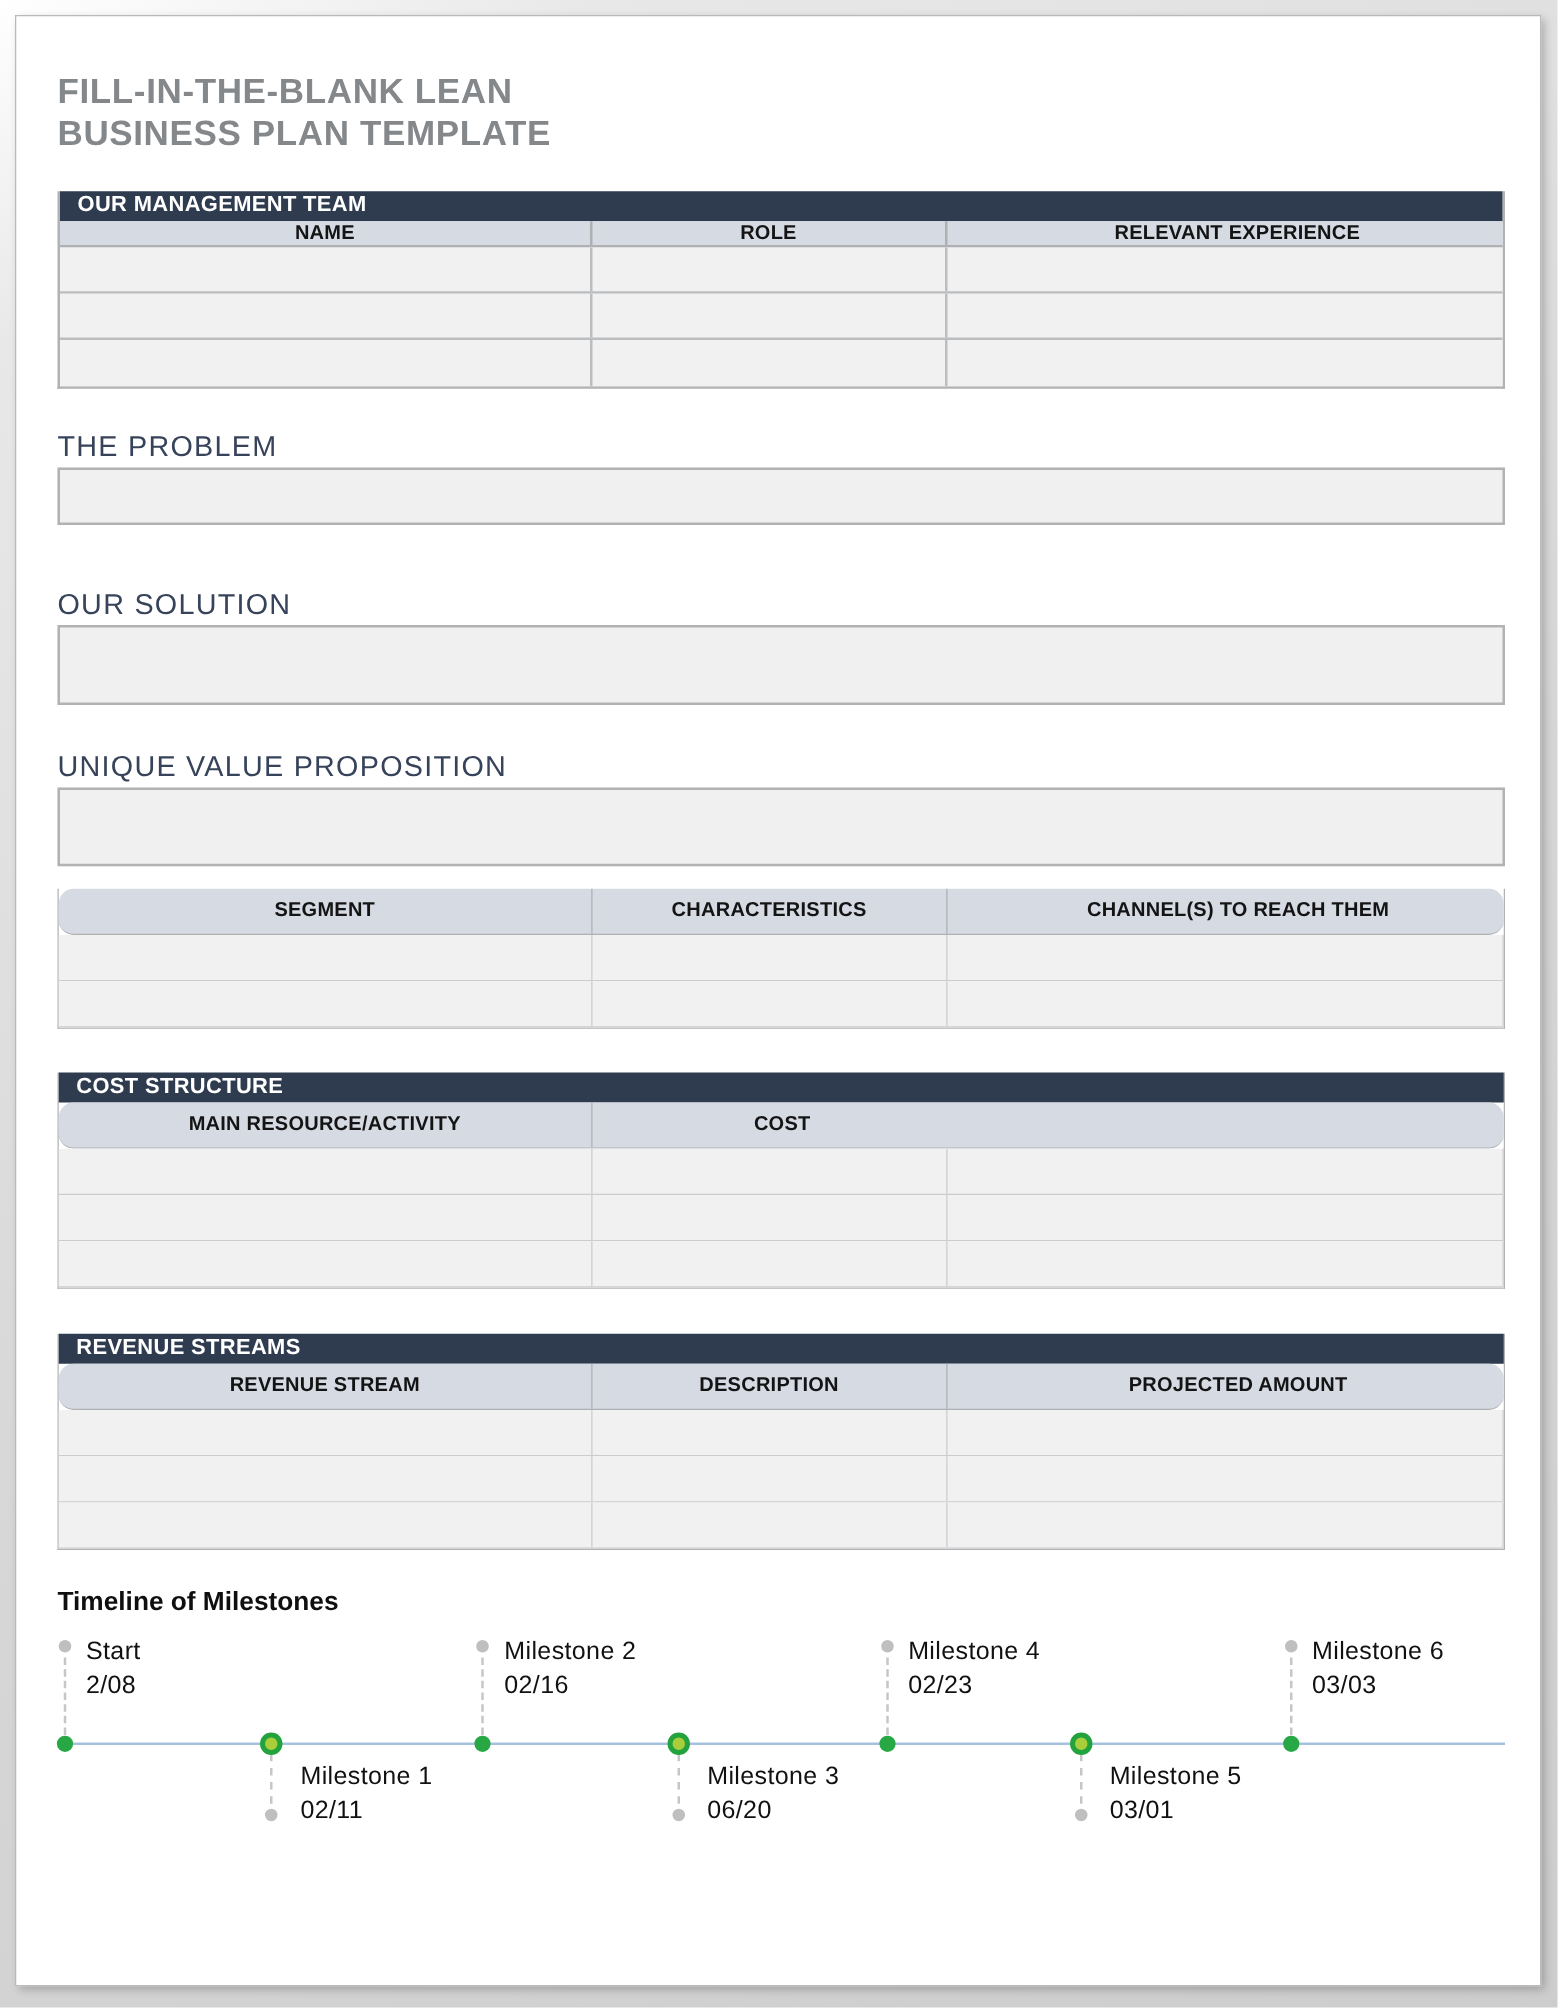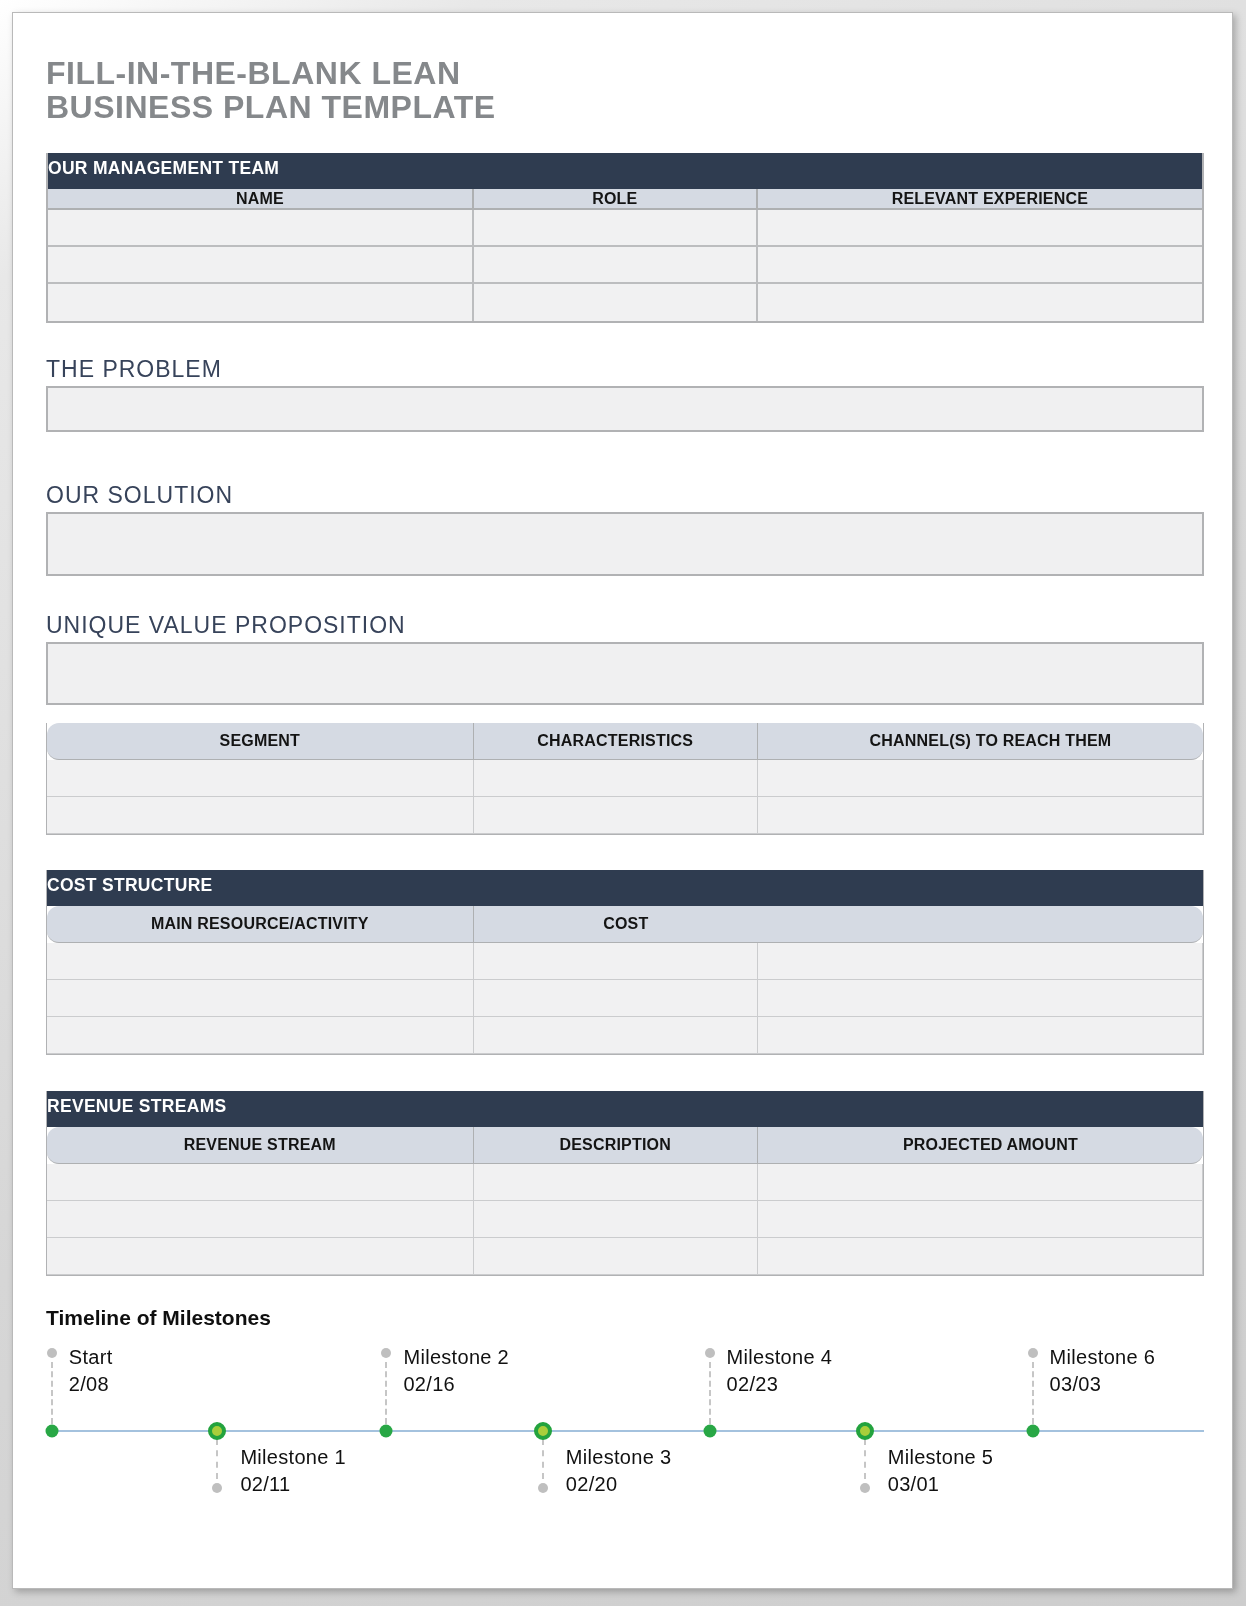--- a/index.html
+++ b/index.html
@@ -12,29 +12,29 @@
   }
   .page {
     position:absolute; left:12px; top:12px;
     width:1221px; height:1577px;
     background:#ffffff;
     border:1px solid #b9b9b9;
     box-shadow: 3px 3px 7px rgba(0,0,0,0.25);
   }
   .content { padding:43px 0 0 33px; width:1191px; }
   .doc-title {
-    font-size:32px; font-weight:bold; line-height:34px;
+    font-size:28px; font-weight:bold; line-height:34px;
     color: var(--title-gray, #85888B); letter-spacing:0.5px;
   }
   
   .tbl { width:1158px; border:2px solid #b1b2b4; border-top:none; }
   .tbl-bar {
-    height:36px; background: var(--hdr-bg, #2F3C50);
-    color:#fff; display:flex; align-items:center;
-    padding:0 0 5px 0; font-weight:bold; font-size:17.5px; letter-spacing:0.3px;
+    height:24px; background: var(--hdr-bg, #2F3C50);
+    color:#fff; display:flex; align-items:flex-start;
+    padding:0 0 5px 14px; font-weight:bold; font-size:17.5px; letter-spacing:0.3px;
   }
   .tbl-cols {
     display:grid; grid-template-columns:36.9% 24.6% auto;
     height:21px; background: var(--colhdr-bg, #D5DAE3);
     border-bottom:2px solid #aeb0b2;
   }
   .tbl-cols .hc {
     display:flex; align-items:center; justify-content:center;
     font-weight:bold; font-size:16px; color:#141414; letter-spacing:0.2px;
     border-right:2px solid #aeb0b2;
@@ -259,21 +259,21 @@
           <div>02/16</div>
         </div>
       </div>
 
       <div class="ms below" style="left: 42.9%;">
         <span class="gdot"></span>
         <span class="dash"></span>
         <span class="marker ring"></span>
         <div class="lbl">
           <div>Milestone 3</div>
-          <div>02/20</div>
+          <div>06/20</div>
         </div>
       </div>
 
       <div class="ms above" style="left: 57.3%;">
         <span class="gdot"></span>
         <span class="dash"></span>
         <span class="marker solid"></span>
         <div class="lbl">
           <div>Milestone 4</div>
           <div>02/23</div>

